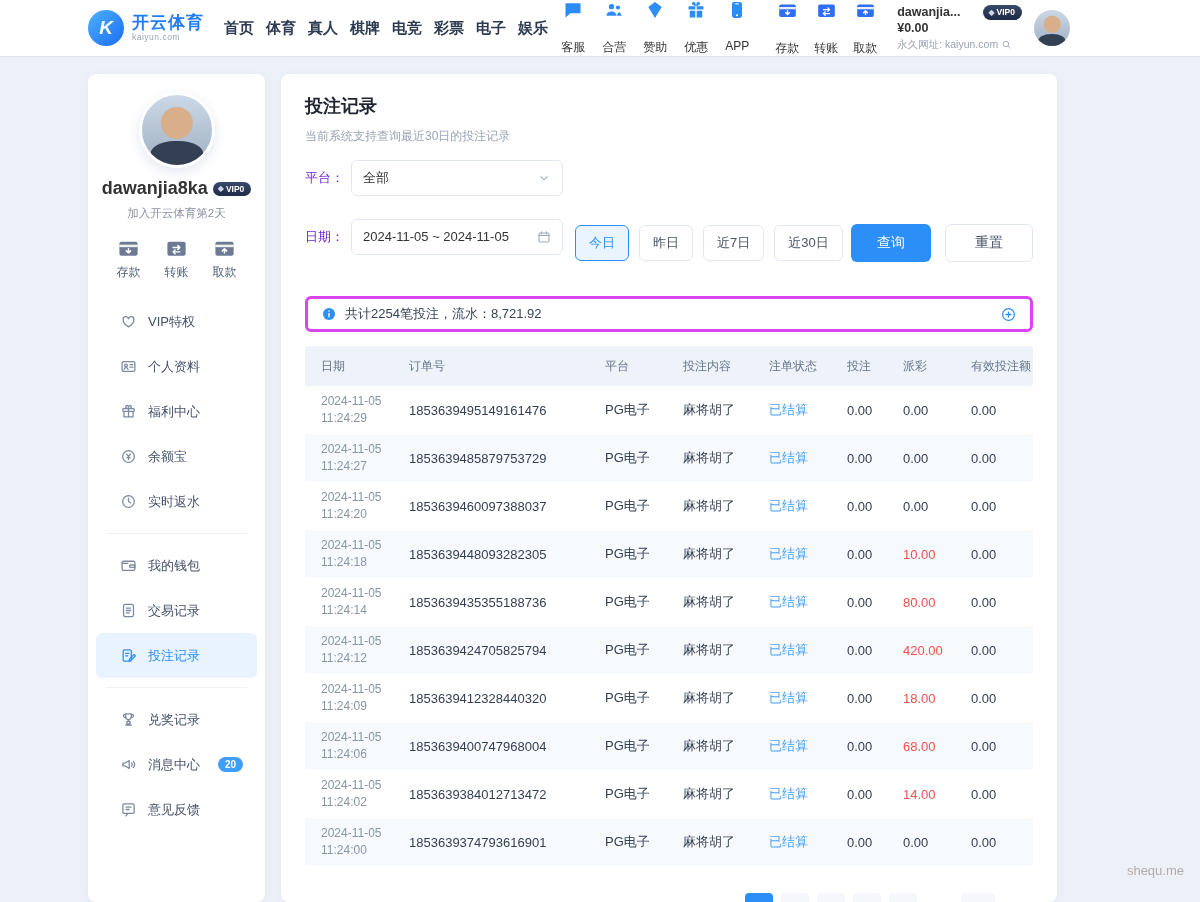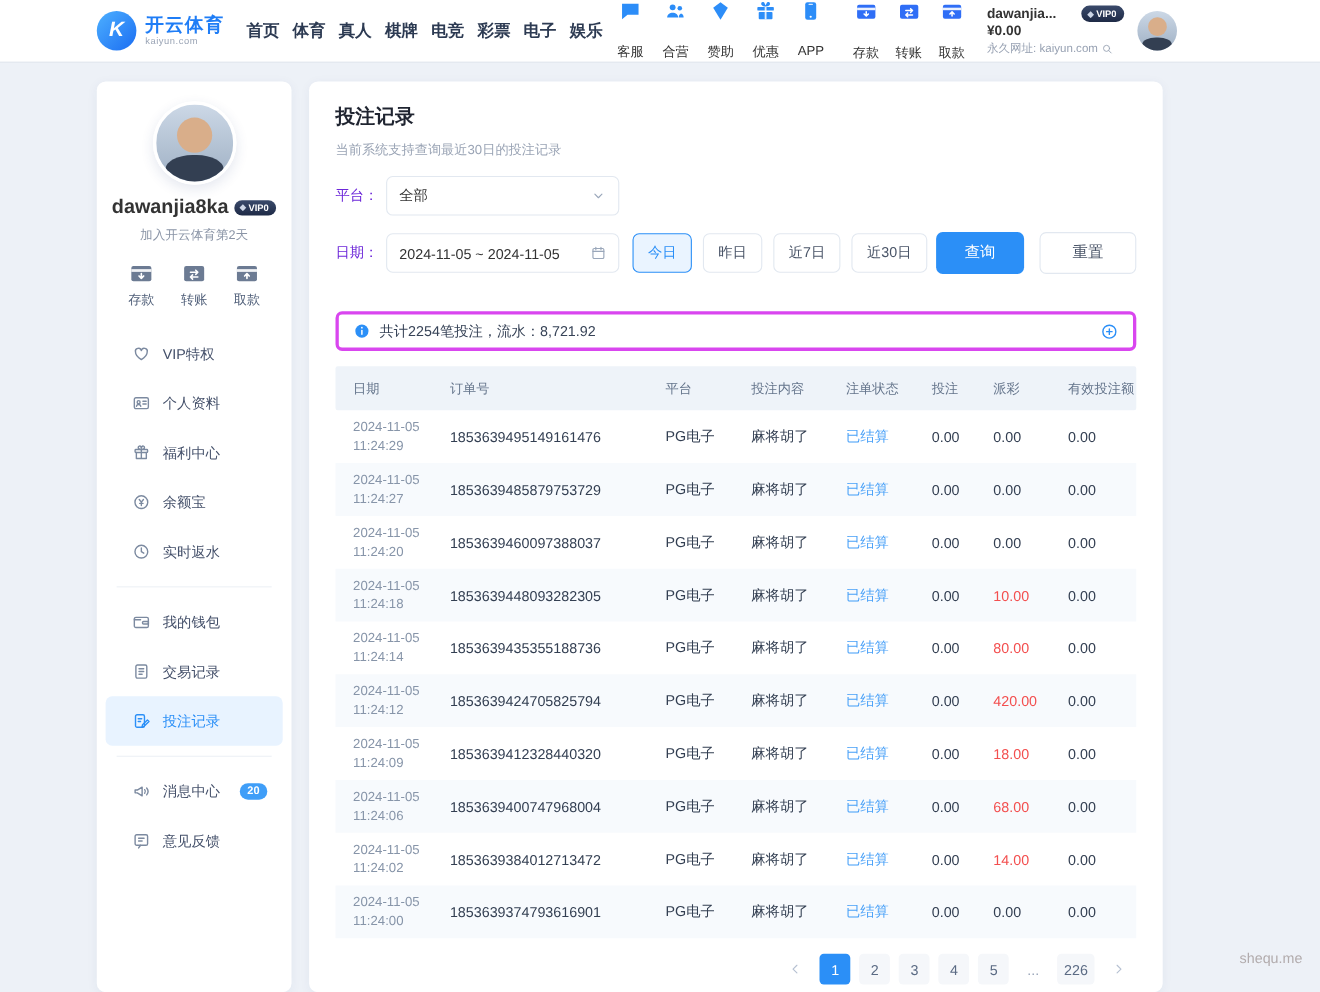--- a/index.html
+++ b/index.html
@@ -1,21 +1,21 @@
 <!DOCTYPE html>
 <html><head>
 <meta charset="utf-8">
 <style>
   * { margin:0; padding:0; box-sizing:border-box; }
   html,body { width:1200px; height:902px; overflow:hidden; }
   body {
     font-family:"Liberation Sans","DejaVu Sans",sans-serif;
     background:#edf1f7; color:#333; position:relative; font-size:13px;
   }
-  button { font:inherit; border:none; background:none; cursor:pointer; }
+  button { font:inherit; border:none; background:none; cursor:pointer;margin-top:13px; }
 
   
   .topbar {
     position:absolute; top:0; left:0; width:1200px; height:56px; background:#fff;
     display:flex; align-items:center; padding:0 130px 0 88px;
     box-shadow:0 1px 0 rgba(20,40,80,.05); z-index:5;
   }
   .logo { display:flex; align-items:center; gap:8px; margin-right:20px; cursor:pointer; }
   .logo-mark {
     width:36px; height:36px; border-radius:50%; flex:0 0 auto;
@@ -390,20 +390,30 @@
         <span class="menu-ic" data-icon="pen">
           <svg viewBox="0 0 24 24" fill="none" stroke="currentColor" stroke-width="1.8" stroke-linecap="round" stroke-linejoin="round">
             <rect x="4.5" y="4" width="11.5" height="16" rx="2"></rect>
             <path d="M8 9h4.5M8 12.5h3"></path>
             <path d="M13.5 16.8l6.3-6.3 2 2-6.3 6.3-2.6.6z"></path>
           </svg>
         </span>
         <span class="menu-label">投注记录</span>
       </div>
       <div class="menu-divider"></div>
+      <div class="menu-item">
+        <span class="menu-ic" data-icon="trophy">
+          <svg viewBox="0 0 24 24" fill="none" stroke="currentColor" stroke-width="1.8" stroke-linecap="round" stroke-linejoin="round">
+            <path d="M8 4h8v4.2a4 4 0 0 1-8 0V4z"></path>
+            <path d="M8 5H5.4a2.6 2.6 0 0 0 2.8 4M16 5h2.6a2.6 2.6 0 0 1-2.8 4"></path>
+            <path d="M12 12.2v2.6M9.8 14.8h4.4v3.4H9.8zM8 19.8h8"></path>
+          </svg>
+        </span>
+        <span class="menu-label">兑奖记录</span>
+      </div>
       <div class="menu-item">
         <span class="menu-ic" data-icon="megaphone">
           <svg viewBox="0 0 24 24" fill="none" stroke="currentColor" stroke-width="1.8" stroke-linecap="round" stroke-linejoin="round">
             <path d="M4 10.2v3.6h2.8L13 17.6V6.4l-6.2 3.8H4z"></path>
             <path d="M16.3 9.7a3.6 3.6 0 0 1 0 4.6M18.8 7.6a6.8 6.8 0 0 1 0 8.8"></path>
           </svg>
         </span>
         <span class="menu-label">消息中心</span>
         <span class="menu-badge">20</span>
       </div>

